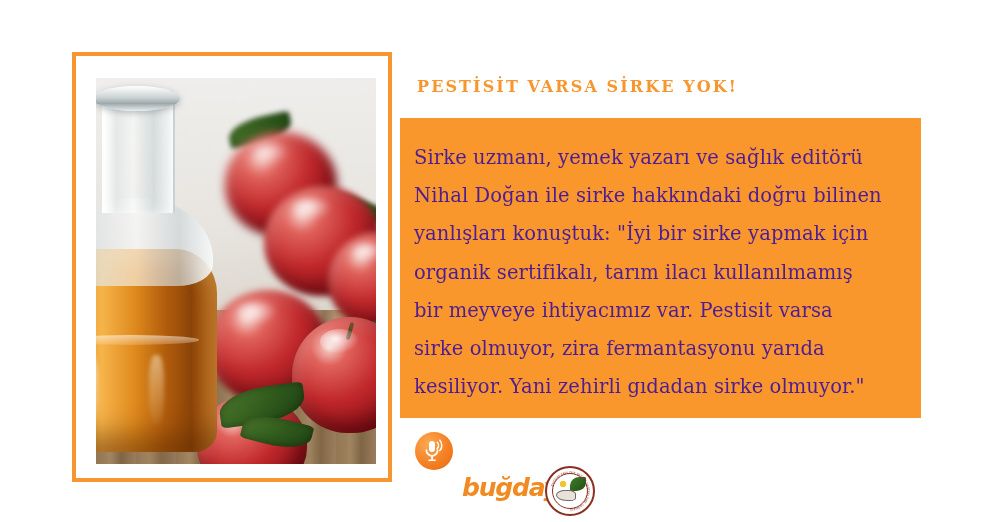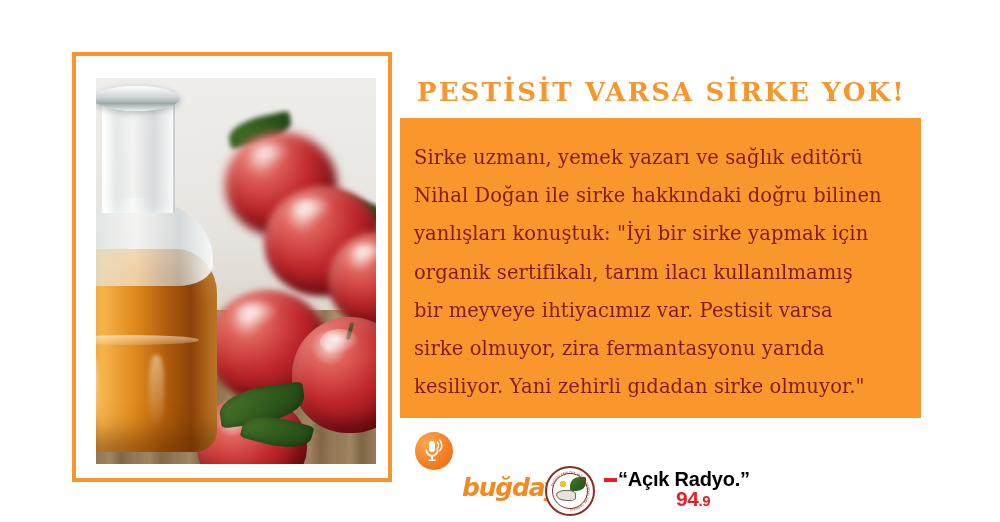--- a/index.html
+++ b/index.html
@@ -207,37 +207,37 @@
   }
 
   
   #headline {
     position: absolute;
     left: 417px;
     top: 77px;
     color: #F7962E;
     font-family: "DejaVu Serif", serif;
     font-weight: bold;
-    font-size: 26px;
+    font-size: 16px;
     letter-spacing: 2.1px;
   }
   #quote-box {
     position: absolute;
     left: 400px;
     top: 118px;
     width: 521px;
     height: 300px;
     background: #F9972C;
   }
   #quote-text {
     position: absolute;
     left: 14px;
     top: 21px;
     width: 495px;
-    color: #7f1d1d;
+    color: #4c1d95;
     font-family: "DejaVu Serif", serif;
     font-size: 19.5px;
     line-height: 38.2px;
     letter-spacing: .1px;
     white-space: pre-line;
   }
 
   
   #mic-badge {
     position: absolute;
@@ -452,19 +452,14 @@
     <svg class="seal-ring-text" viewBox="0 0 50 50" aria-hidden="true">
       <defs>
           <path id="sealcirc" d="M25,25 m-19,0 a19,19 0 1,1 38,0 a19,19 0 1,1 -38,0"></path>
         </defs>
       <text font-size="3.4" fill="#8b2f22" font-family="DejaVu Sans, sans-serif">
         <textPath href="#sealcirc" startOffset="4%">BUĞDAY EKOLOJİK YAŞAMI DESTEKLEME DERNEĞİ</textPath>
       </text>
     </svg>
   </div>
 
-  <div id="radyo-logo">
-    <div id="radyo-dash"></div>
-    <div id="radyo-name">“Açık Radyo.”</div>
-    <div id="radyo-freq"><span>94</span><span class="dec">.9</span></div>
-  </div>
 
 </div>
 
 </body></html>

